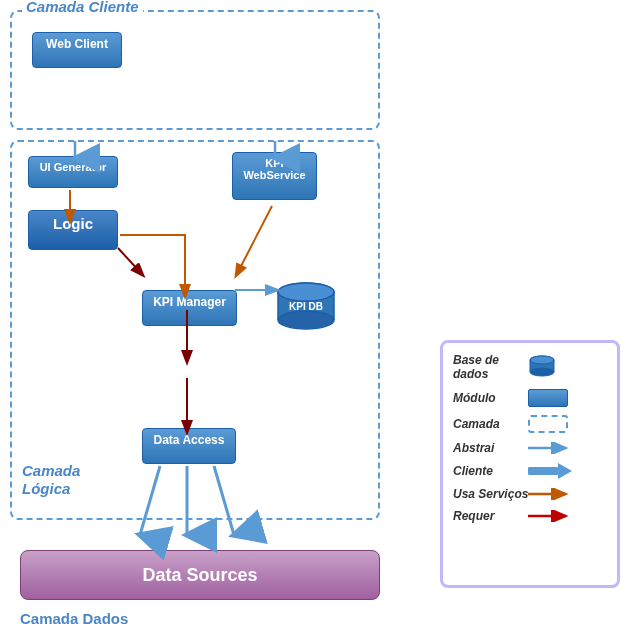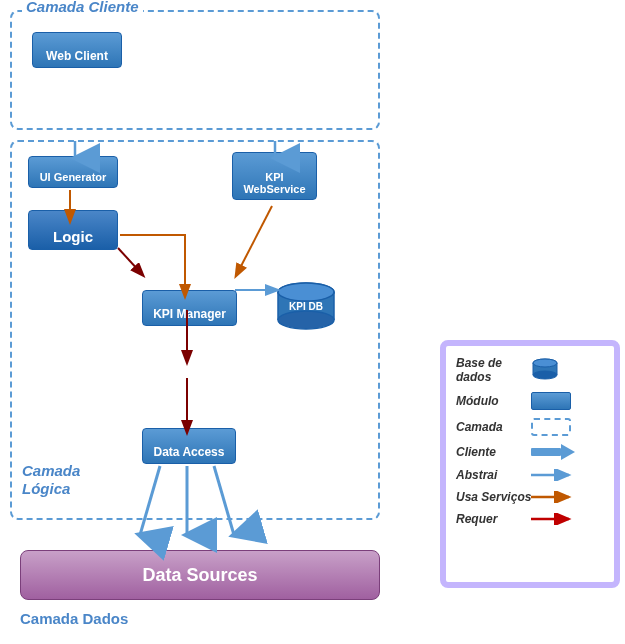--- a/index.html
+++ b/index.html
@@ -69,21 +69,21 @@
     .module-box {
       position: absolute;
       background: linear-gradient(180deg, #5b9bd5 0%, #2e75b6 100%);
       border: 1px solid #1a5fa8;
       border-radius: 4px;
       color: #fff;
       font-size: 12px;
       font-weight: bold;
       text-align: center;
       display: flex;
-      align-items: flex-end;
+      align-items: flex-start;
       justify-content: center;
       padding: 4px;
     }
 
     .module-box.logic {
       background: linear-gradient(180deg, #4a86c8 0%, #1a5fa8 100%);
       font-size: 15px;
     }
 
     
@@ -129,21 +129,21 @@
       pointer-events: none;
     }
 
     
     .legend-box {
       position: absolute;
       right: 5px;
       top: 340px;
       width: 180px;
       height: 248px;
-      border: 6px solid #c4b5fd;
+      border: 3px solid #c4b5fd;
       border-radius: 8px;
       background: #fff;
       padding: 10px;
     }
 
     .legend-item {
       display: flex;
       align-items: center;
       margin-bottom: 8px;
       font-size: 12px;
@@ -306,45 +306,45 @@
     <span class="legend-item-label">Módulo</span>
     <div class="legend-module"></div>
   </div>
 
   <div class="legend-item">
     <span class="legend-item-label">Camada</span>
     <div class="legend-layer"></div>
   </div>
 
   <div class="legend-item">
+    <span class="legend-item-label">Abstrai</span>
+    <svg width="44" height="12">
+      <defs>
+        <marker id="la1" markerWidth="7" markerHeight="7" refX="6" refY="3" orient="auto">
+          <path d="M0,0 L0,6 L7,3 z" fill="#5b9bd5"></path>
+        </marker>
+      </defs>
+      <line x1="0" y1="6" x2="38" y2="6" stroke="#5b9bd5" stroke-width="2.5" marker-end="url(#la1)"></line>
+    </svg>
+  </div>
+
+  <div class="legend-item">
     <span class="legend-item-label">Cliente</span>
     <svg width="44" height="16">
       <defs>
         <marker id="lb1" markerWidth="8" markerHeight="8" refX="7" refY="3" orient="auto">
           <path d="M0,0 L0,6 L8,3 z" fill="#5b9bd5"></path>
         </marker>
       </defs>
       <rect x="0" y="4" width="30" height="8" fill="#5b9bd5" rx="1"></rect>
       <polygon points="30,0 44,8 30,16" fill="#5b9bd5"></polygon>
     </svg>
   </div>
 
   <div class="legend-item">
-    <span class="legend-item-label">Abstrai</span>
-    <svg width="44" height="12">
-      <defs>
-        <marker id="la1" markerWidth="7" markerHeight="7" refX="6" refY="3" orient="auto">
-          <path d="M0,0 L0,6 L7,3 z" fill="#5b9bd5"></path>
-        </marker>
-      </defs>
-      <line x1="0" y1="6" x2="38" y2="6" stroke="#5b9bd5" stroke-width="2.5" marker-end="url(#la1)"></line>
-    </svg>
-  </div>
-
-  <div class="legend-item">
     <span class="legend-item-label">Usa Serviços</span>
     <svg width="44" height="12">
       <defs>
         <marker id="lo1" markerWidth="7" markerHeight="7" refX="6" refY="3" orient="auto">
           <path d="M0,0 L0,6 L7,3 z" fill="#c05800"></path>
         </marker>
       </defs>
       <line x1="0" y1="6" x2="38" y2="6" stroke="#c05800" stroke-width="2.5" marker-end="url(#lo1)"></line>
     </svg>
   </div>

